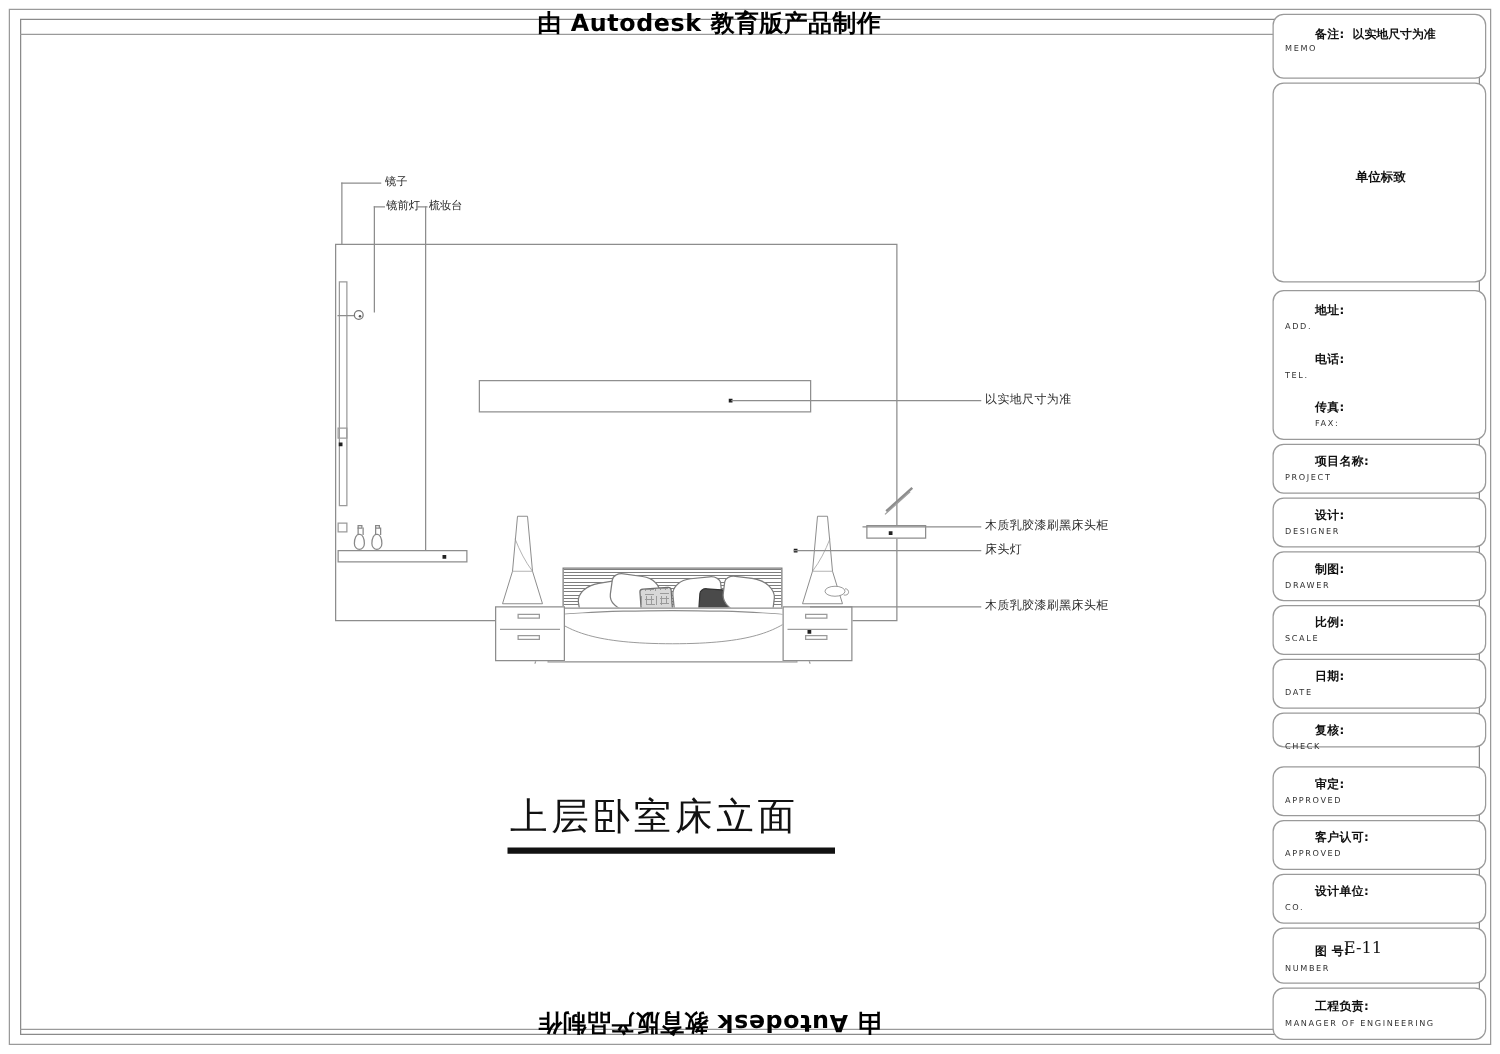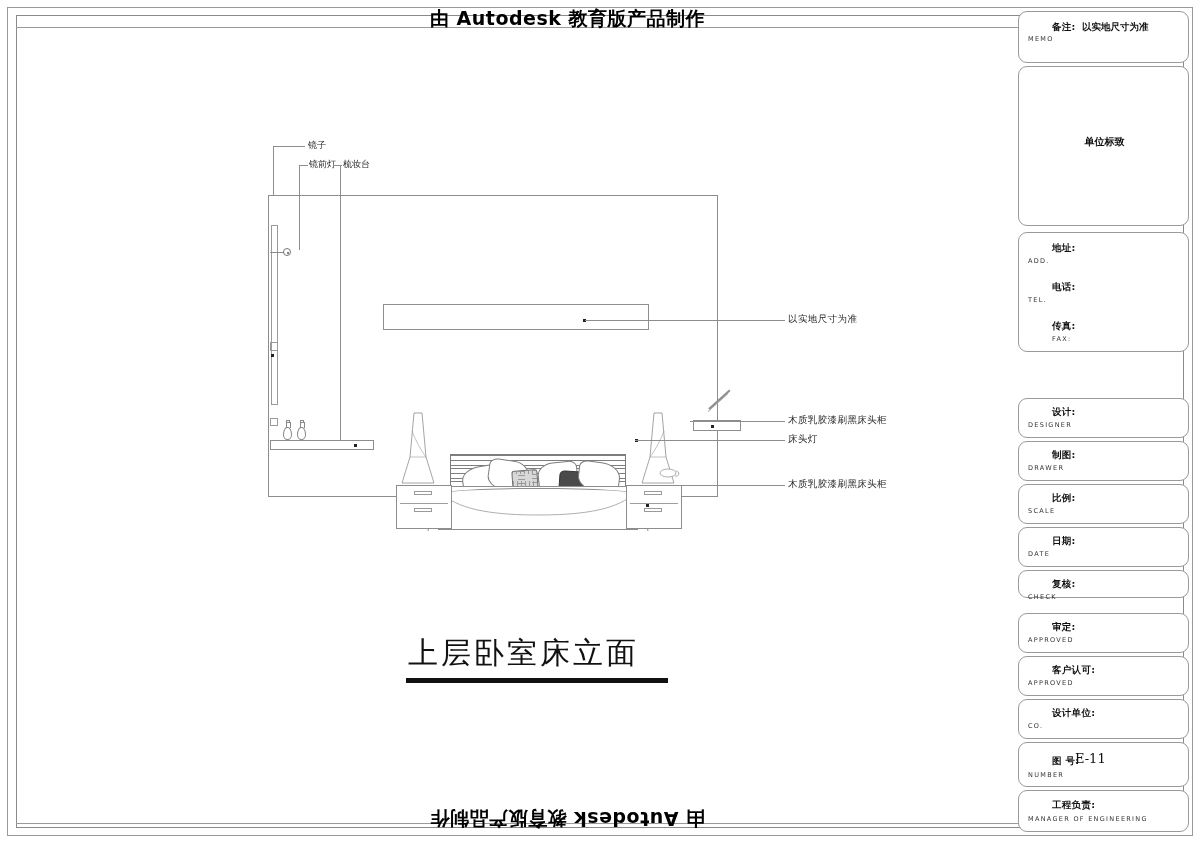--- a/index.html
+++ b/index.html
@@ -244,20 +244,24 @@
 
     <div class="tb-cell" style="top:221px;height:120px;">
       <div class="tb-cn" style="top:9px;">地址:</div>
       <div class="tb-en" style="top:24px;">ADD.</div>
       <div class="tb-cn" style="top:48px;">电话:</div>
       <div class="tb-en" style="top:63px;">TEL.</div>
       <div class="tb-cn" style="top:87px;">传真:</div>
       <div class="tb-en" style="top:102px;padding-left:24px;">FAX:</div>
     </div>
 
+    <div class="tb-cell" style="top:344px;height:40px;">
+      <div class="tb-cn" style="top:7px;">项目名称:</div>
+      <div class="tb-en" style="top:22px;">PROJECT</div>
+    </div>
 
     <div class="tb-cell" style="top:387px;height:40px;">
       <div class="tb-cn" style="top:7px;">设计:</div>
       <div class="tb-en" style="top:22px;">DESIGNER</div>
     </div>
 
     <div class="tb-cell" style="top:430px;height:40px;">
       <div class="tb-cn" style="top:7px;">制图:</div>
       <div class="tb-en" style="top:22px;">DRAWER</div>
     </div>

